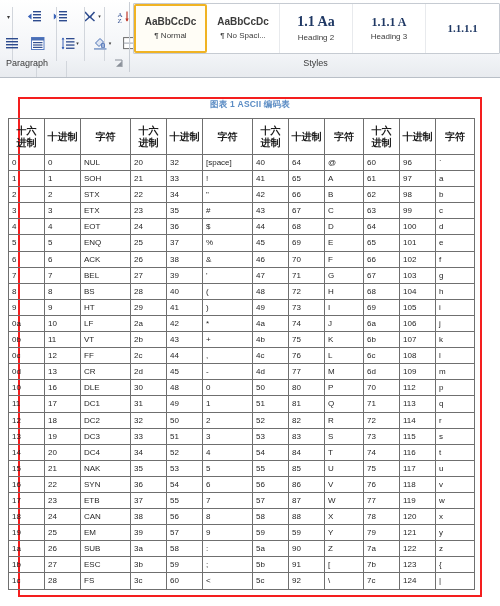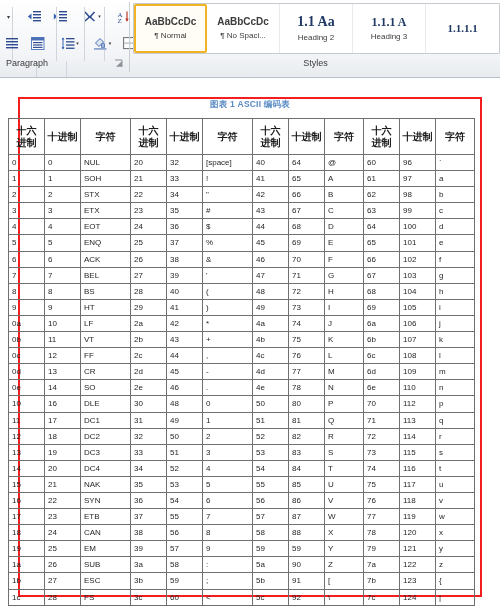--- a/index.html
+++ b/index.html
@@ -559,34 +559,20 @@
             <td>45</td>
             <td>-</td>
             <td>4d</td>
             <td>77</td>
             <td>M</td>
             <td>6d</td>
             <td>109</td>
             <td>m</td>
           </tr>
           <tr>
-            <td>0e</td>
-            <td>14</td>
-            <td>SO</td>
-            <td>2e</td>
-            <td>46</td>
-            <td>.</td>
-            <td>4e</td>
-            <td>78</td>
-            <td>N</td>
-            <td>6e</td>
-            <td>110</td>
-            <td>n</td>
-          </tr>
-          <tr>
             <td>10</td>
             <td>16</td>
             <td>DLE</td>
             <td>30</td>
             <td>48</td>
             <td>0</td>
             <td>50</td>
             <td>80</td>
             <td>P</td>
             <td>70</td>

